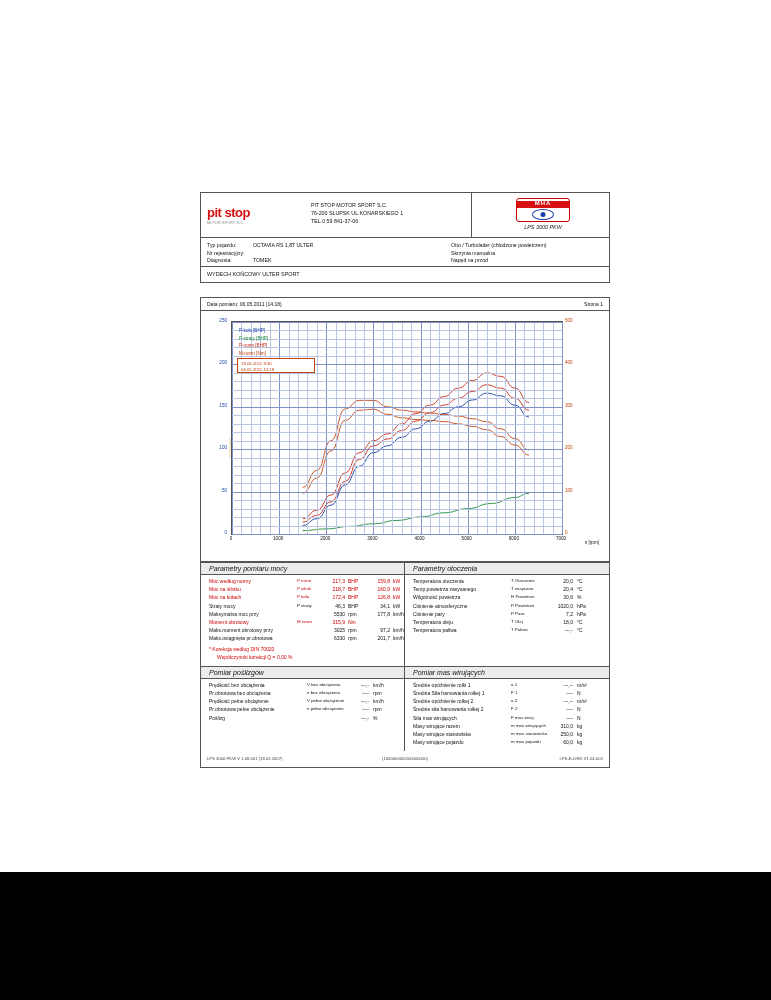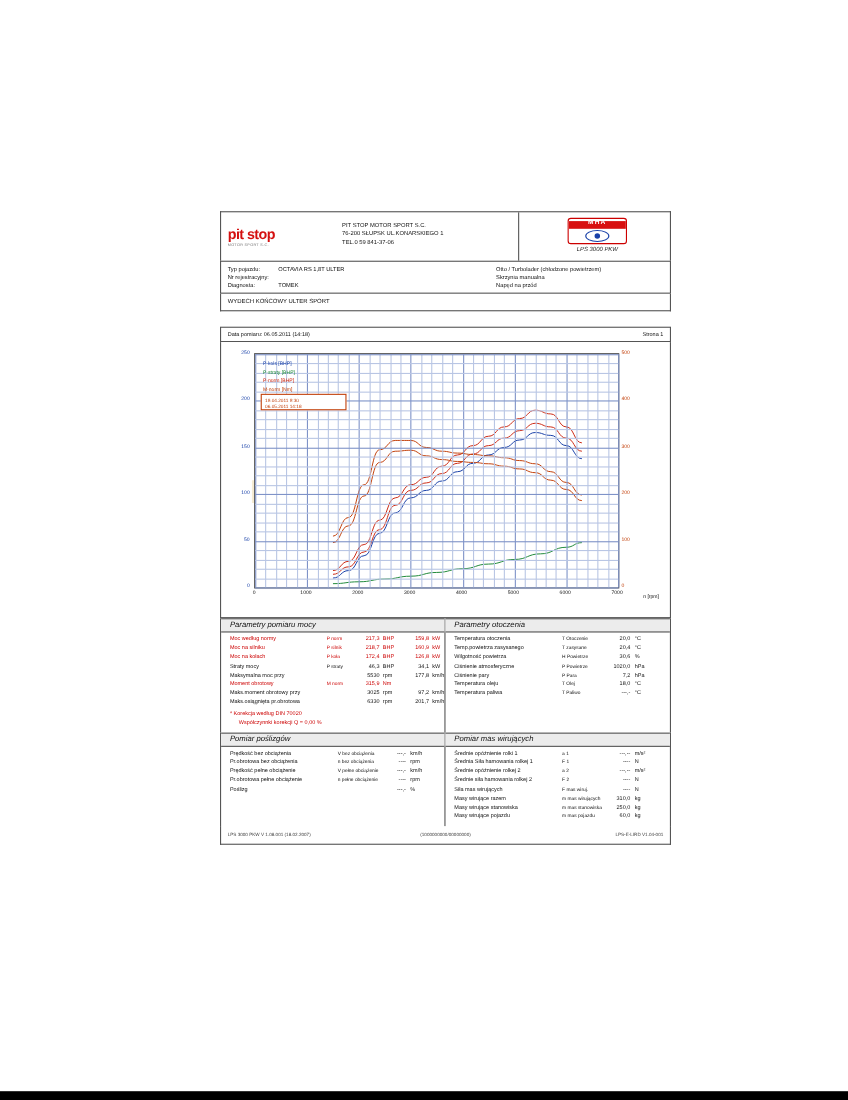--- a/index.html
+++ b/index.html
@@ -1,17 +1,17 @@
 <!DOCTYPE html>
 <html><head>
 <meta charset="utf-8">
 <style>
   html,body{margin:0;padding:0;background:#000;}
   body{width:771px;height:1000px;overflow:hidden;font-family:"Liberation Sans",sans-serif;}
-  .page{position:absolute;left:0;top:0;width:771px;height:992px;background:#ffffff;}
+  .page{position:absolute;left:0;top:0;width:771px;height:872px;background:#ffffff;}
   .sheet{position:absolute;left:200px;top:192px;width:410px;height:640px;background:#ffffff;}
 
   
   .hdr{position:relative;height:44px;border:1px solid #555;border-bottom:none;}
   .logo{position:absolute;left:6px;top:12px;width:90px;}
   .logo-main{font-size:13px;font-weight:bold;color:#d41010;letter-spacing:-0.5px;}
   .logo-sub{font-size:3.4px;color:#777;letter-spacing:0.3px;margin-top:1px;}
   .addr{position:absolute;left:110px;top:8px;font-size:5.3px;line-height:1.55;color:#111;}
   .hdr-sep{position:absolute;left:270px;top:0;bottom:0;width:1px;background:#555;}
   .mha{position:absolute;left:282px;top:5px;width:120px;text-align:center;}

